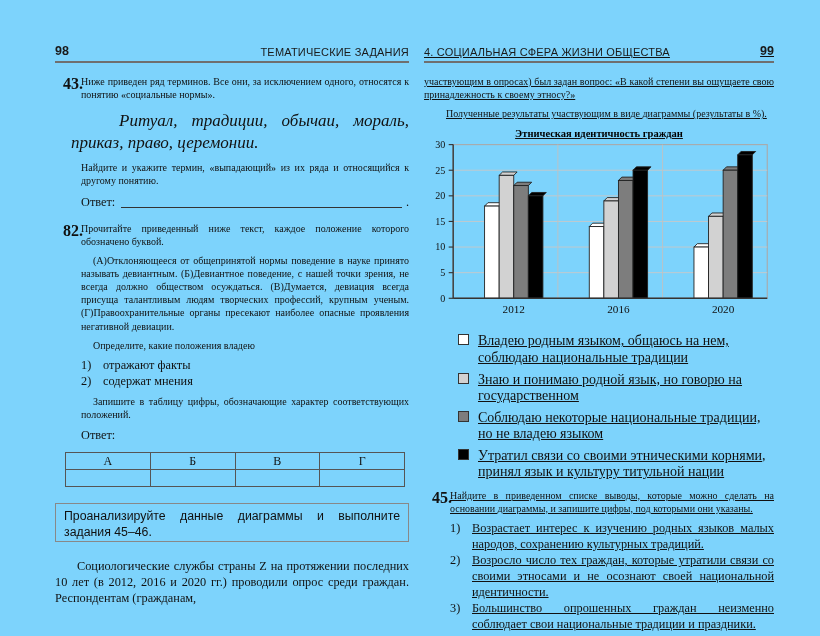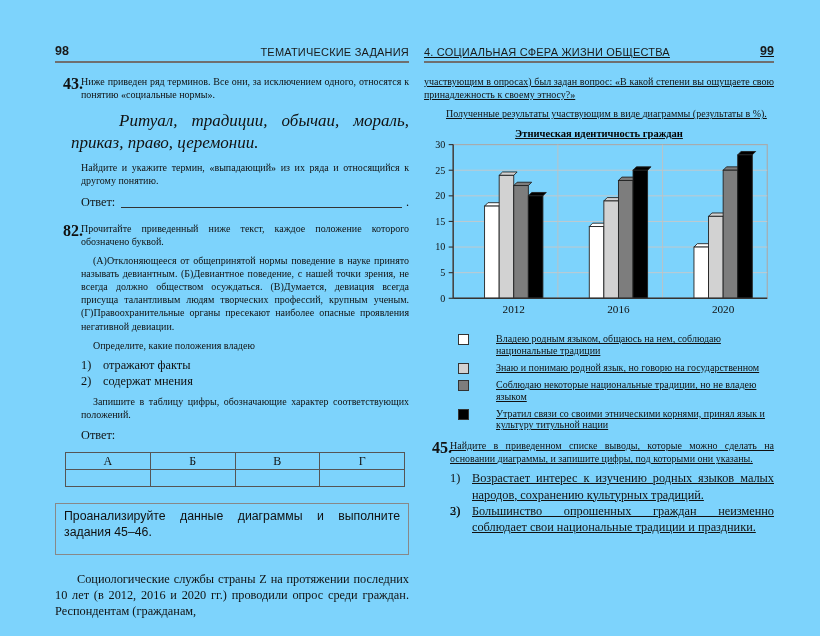--- a/index.html
+++ b/index.html
@@ -35,38 +35,38 @@
   .opt-num { position:absolute; left:0; }
 
   .ans-label { margin-top:7px; font-size:12.3px; }
   table.answer-table {
     border-collapse:collapse; width:calc(100% - 14px); margin:3px 0 0 10px;
     font-size:12px; text-align:center;
   }
   table.answer-table td { border:1px solid #555; height:17px; width:25%; }
 
   .note-box {
-    border:1px solid #888; margin-top:16px; padding:5px 8px 13px 8px;
+    border:1px solid #888; margin-top:16px; padding:5px 8px 0 8px;
     font-family:"Liberation Sans", sans-serif; font-size:12.3px; line-height:1.3;
     text-align:justify; color:#111;
   }
   .survey { margin-top:16px; font-size:12.3px; line-height:1.31; text-align:justify; }
   .survey.first-indent { text-indent:22px; }
 
   .chart-wrap { margin-top:8px; }
   .chart-title {
     text-align:center; font-weight:bold; font-size:10.5px; color:#000;
   }
   .chart-plot { width:100%; }
   .legend { margin:4px 0 0 34px; }
   .legend-row { display:flex; align-items:flex-start; margin-bottom:5px; }
   .legend-swatch {
     width:11px; height:11px; border:1px solid #333; margin:1px 9px 0 0; flex:none;
   }
-  .legend-label { font-size:10px; line-height:1.18; color:#111;margin-left:18px; }
+  .legend-label { font-size:14px; line-height:1.18; color:#111; }
 
   .mt6 { margin-top:6px; }
 </style>
 </head>
 <body>
 
 <div id="page">
 
   <div class="col" id="col-left">
     <div class="pg-header">
@@ -216,20 +216,21 @@
     <div class="task" style="margin-top:8px;">
       <span class="task-num">45.</span>
       <p>Найдите в приведенном списке выводы, которые можно сделать на основании диаграммы, и запишите цифры, под которыми они указаны.</p>
       <div class="opts">
         <div class="opt">
           <span class="opt-num">1)</span>
           <span>Возрастает интерес к изучению родных языков малых народов, сохранению культурных традиций.</span>
         </div>
         <div class="opt">
           <span class="opt-num">2)</span>
+          <span>Возросло число тех граждан, которые утратили связи со своими этносами и не осознают своей национальной идентичности.</span>
         </div>
         <div class="opt">
           <span class="opt-num">3)</span>
           <span>Большинство опрошенных граждан неизменно соблюдает свои национальные традиции и праздники.</span>
         </div>
       </div>
     </div>
   </div>
 
 </div>

